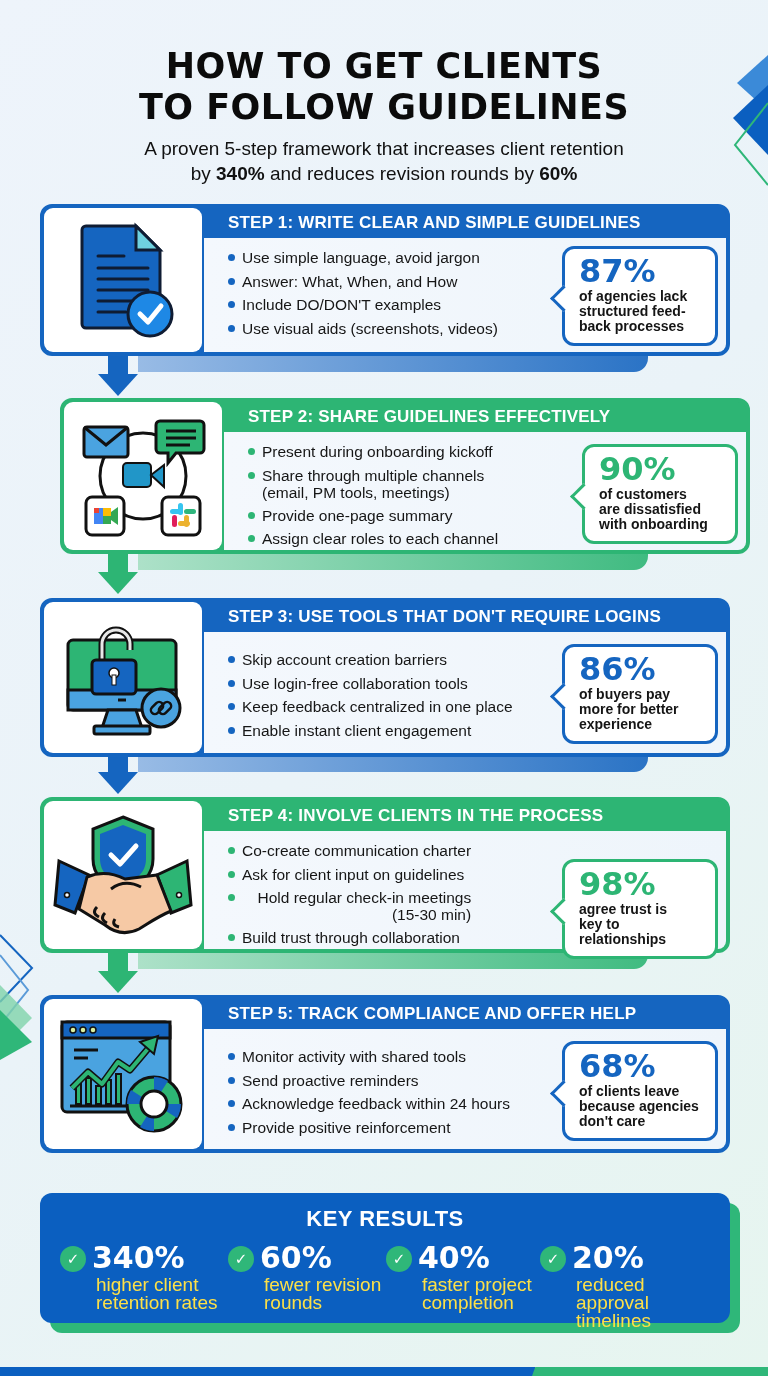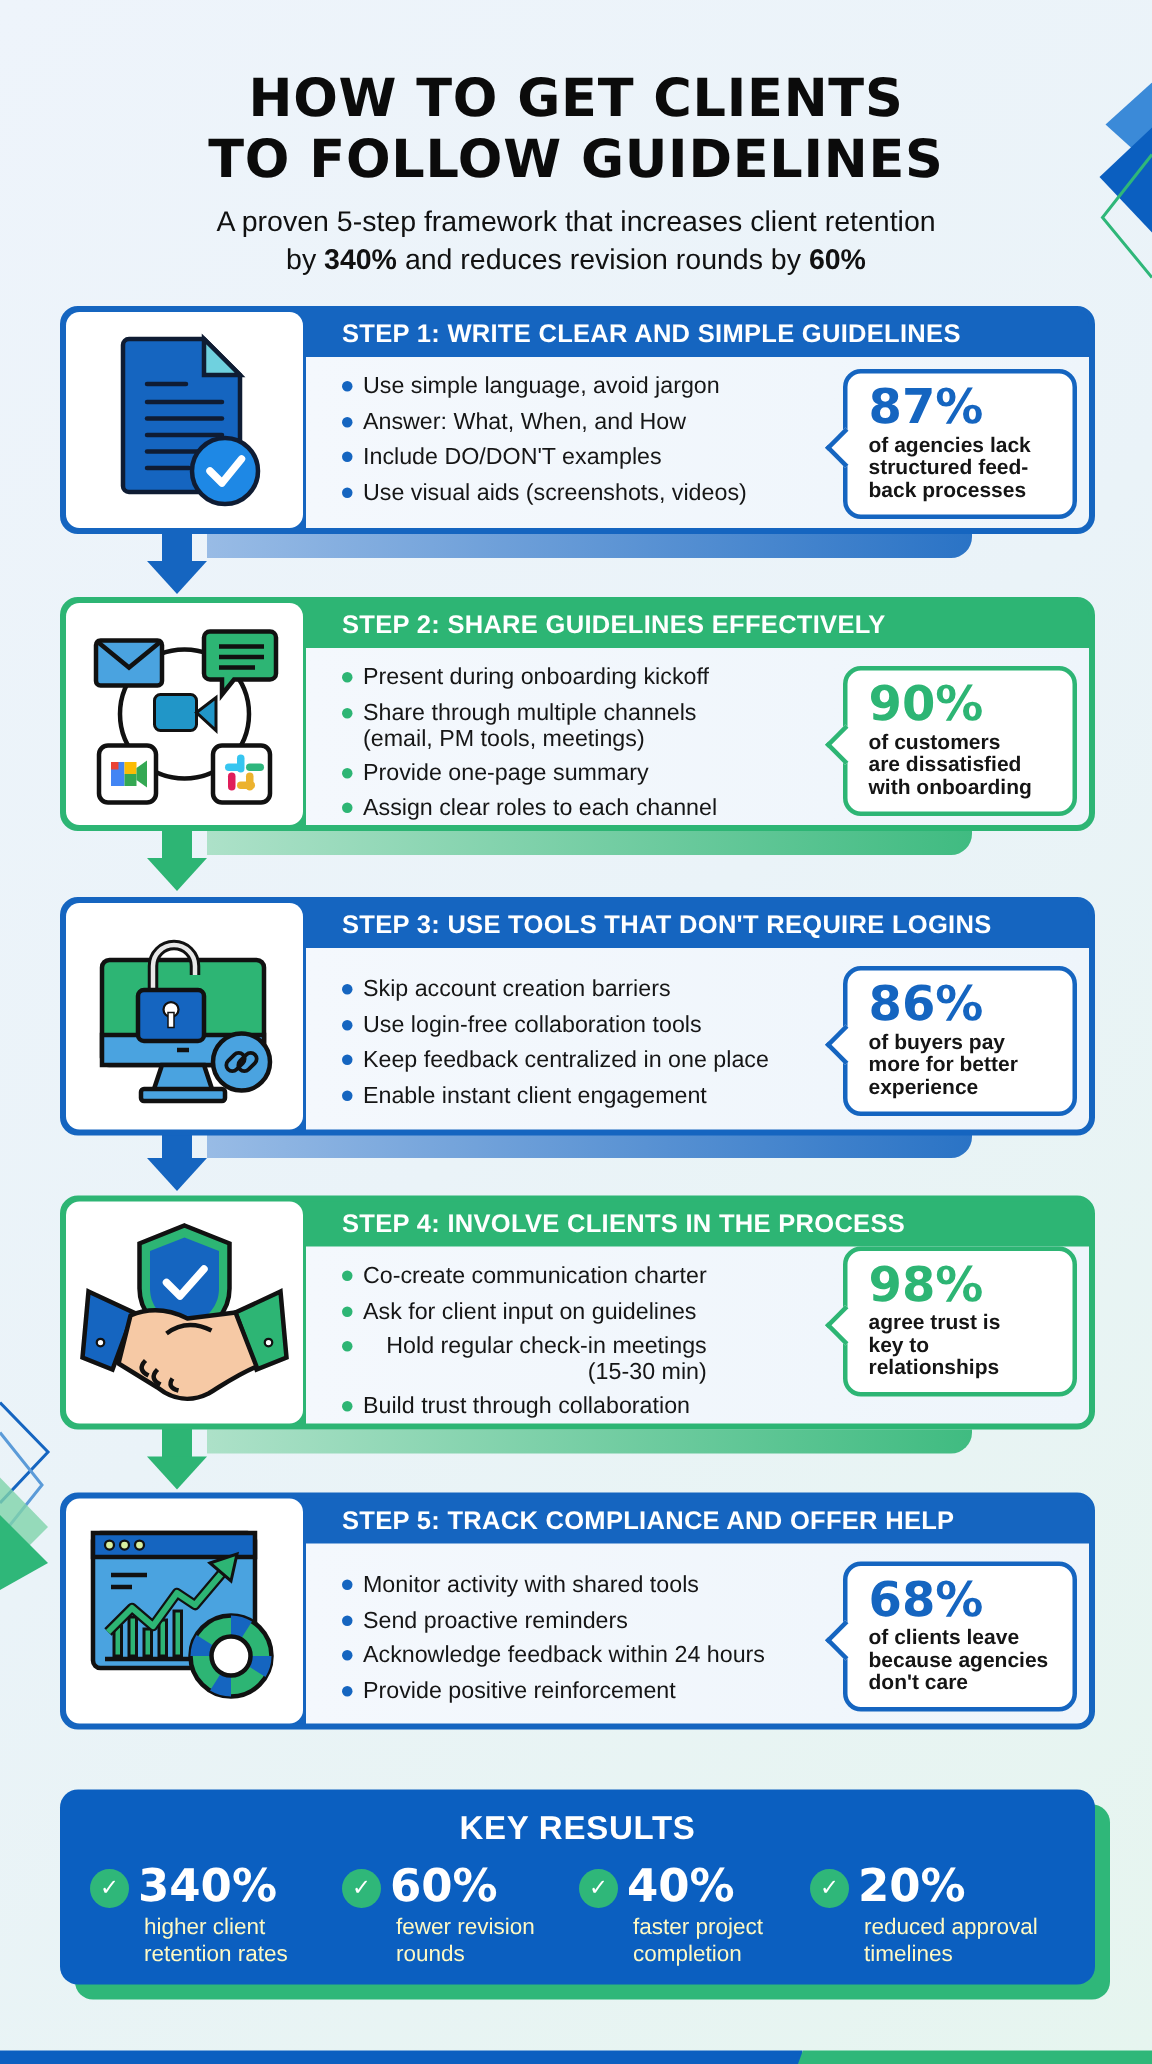--- a/index.html
+++ b/index.html
@@ -67,21 +67,21 @@
 
   .results {
     position: absolute; left: 40px; top: 1193px; width: 690px; height: 137px;
   }
   .results-shadow { position: absolute; left: 10px; top: 10px; width: 690px; height: 130px; background: #2fb779; border-radius: 12px; }
   .results-card { position: absolute; left: 0; top: 0; width: 690px; height: 130px; background: #0b5fc0; border-radius: 12px; }
   .results-title { position: absolute; left: 0; top: 13px; width: 690px; text-align: center; color: #fff; font-weight: 700; font-size: 22px; letter-spacing: 0.5px; }
   .result { position: absolute; top: 47px; }
   .check { position: absolute; left: 0; top: 6px; width: 26px; height: 26px; border-radius: 50%; background: #2fb779; color: #fff; font-size: 15px; line-height: 26px; text-align: center; font-weight: 700; }
   .result-value { position: absolute; left: 32px; top: 0; color: #fff; font-family: "DejaVu Sans", sans-serif; font-weight: 900; font-size: 30px; line-height: 36px; white-space: nowrap; }
-  .result-desc { position: absolute; left: 36px; top: 36px; color: #fef9c3; font-size: 15px; line-height: 18px; width: 140px; }
+  .result-desc { position: absolute; left: 36px; top: 36px; color: #fde047; font-size: 19px; line-height: 18px; width: 140px; }
   .bottom-bar-blue { position: absolute; left: 0; top: 1367px; width: 535px; height: 9px; background: #0b5fc0; }
   .bottom-bar-green { position: absolute; left: 532px; top: 1367px; width: 236px; height: 9px; background: #2fb779; transform: skewX(-20deg); transform-origin: bottom; }
 </style>
 </head>
 <body>
 
 <svg class="deco" style="left:725px;top:55px" width="43" height="140" viewBox="0 0 43 140">
   <polygon points="43,0 12,28 43,56" fill="#3b8ad8"></polygon>
   <polygon points="43,30 8,63 43,100" fill="#0b5fc0"></polygon>
   <polyline points="43,48 10,90 43,130" fill="none" stroke="#2fb779" stroke-width="2"></polyline>
@@ -142,21 +142,21 @@
         </div>
       </div>
     </div>
   </div>
 </div>
 
 <div class="step green" style="top:398px;height:180px;">
   <div class="connector" style="top:156px;width:510px;"></div>
   <div class="arrow-stem" style="top:154px;height:22px;"></div>
   <div class="arrow-head" style="top:174px;"></div>
-  <div class="card" style="height:156px;">
+  <div class="card" style="height:156px;margin-left:20px;">
     <div class="icon-box">
       <svg width="130" height="130" viewBox="0 0 130 130">
         <circle cx="65" cy="65" r="43" fill="none" stroke="#111" stroke-width="3"></circle>
         <g>
           <rect x="6" y="16" width="44" height="30" rx="3" fill="#4aa3e0" stroke="#111" stroke-width="3"></rect>
           <polyline points="6,16 28,34 50,16" fill="none" stroke="#111" stroke-width="3"></polyline>
         </g>
         <g>
           <path d="M82 10 h40 a4 4 0 0 1 4 4 v24 a4 4 0 0 1-4 4 h-24 l-8 10 v-10 h-8 a4 4 0 0 1-4-4 v-24 a4 4 0 0 1 4-4z" fill="#2db574" stroke="#111" stroke-width="3"></path>
           <line x1="88" y1="20" x2="118" y2="20" stroke="#111" stroke-width="3"></line>
@@ -274,21 +274,21 @@
       </svg>
     </div>
     <div class="step-title">STEP 4: INVOLVE CLIENTS IN THE PROCESS</div>
     <div class="content">
       <ul class="bullets">
         <li>Co-create communication charter</li>
         <li>Ask for client input on guidelines</li>
         <li style="line-height:17px;padding-top:3px;padding-bottom:3px;text-align:right;"><span>Hold regular check-in meetings</span><br><span>(15-30 min)</span></li>
         <li>Build trust through collaboration</li>
       </ul>
-      <div class="stat" style="top:0;">
+      <div class="stat" style="top:28px;">
         <div class="stat-value">98%</div>
         <div class="stat-desc">
           <div>agree trust is</div>
           <div>key to</div>
           <div>relationships</div>
         </div>
       </div>
     </div>
   </div>
 </div>

